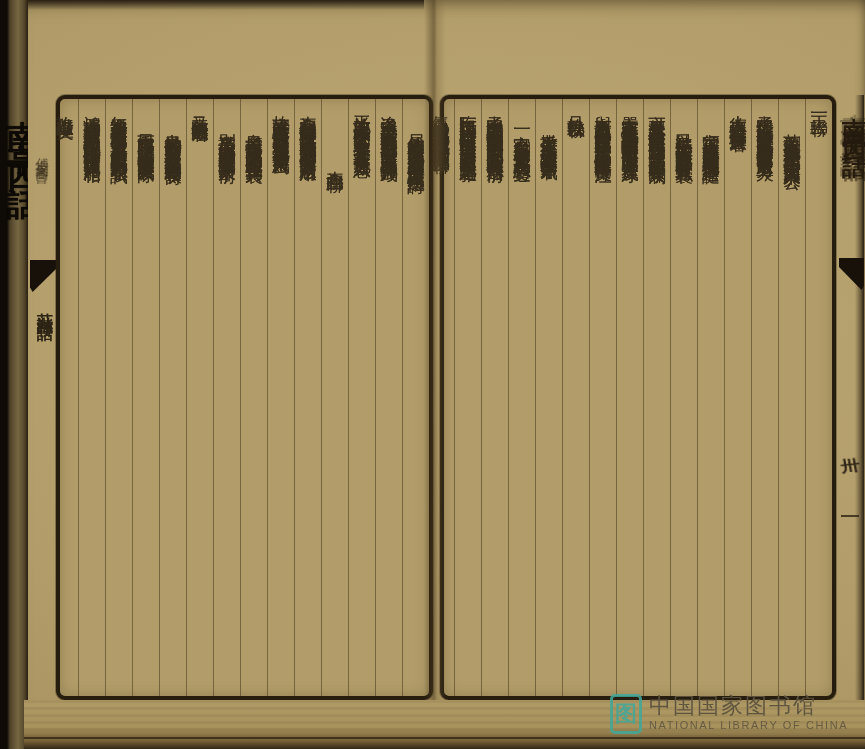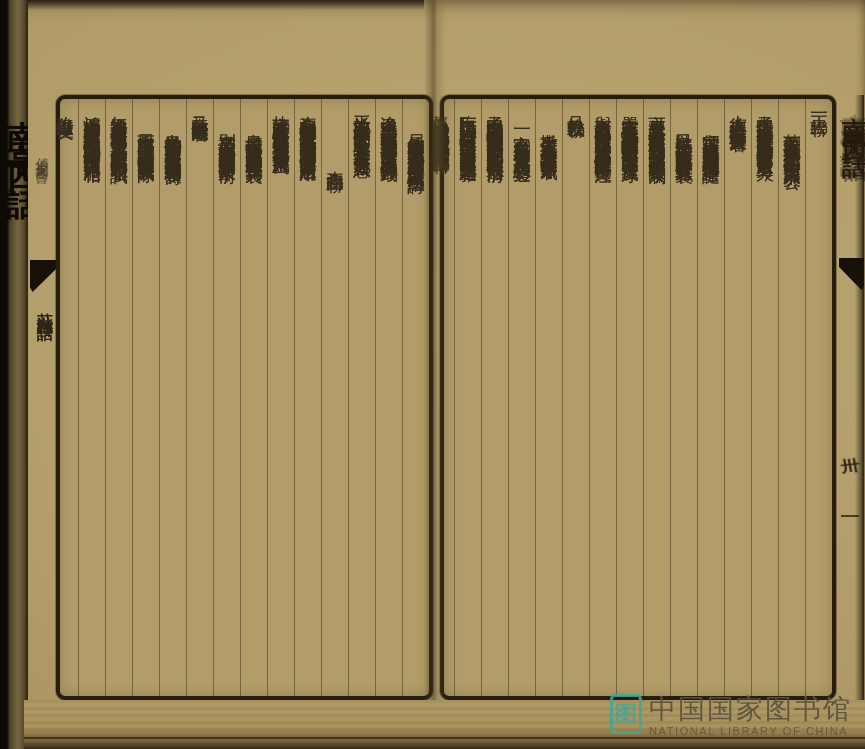--- a/index.html
+++ b/index.html
@@ -92,21 +92,21 @@
   .page-mark-line{position:absolute;left:2px;top:420px;width:18px;height:2px;background:rgba(45,34,17,.8);}
   
   .watermark{position:absolute;left:610px;top:691px;width:252px;height:50px;display:flex;align-items:flex-start;}
   .wm-logo{
     width:32px;height:40px;margin-top:3px;box-sizing:border-box;
     border:3px solid #40a89a;border-radius:5px;
     display:flex;align-items:center;justify-content:center;
     color:#40a89a;font-weight:bold;font-size:22px;opacity:.85;
   }
   .wm-text{margin-left:7px;}
-  .wm-cn{font-size:27px;letter-spacing:2px;color:rgba(92,82,62,.95);font-family:Liberation Serif, serif;}
+  .wm-cn{font-size:22px;letter-spacing:2px;color:rgba(92,82,62,.95);font-family:Liberation Serif, serif;}
   .wm-en{font-size:11px;letter-spacing:1.6px;color:rgba(92,82,62,.85);font-family:"Liberation Sans",sans-serif;margin-top:-2px;}
 </style>
 </head>
 <body>
 
 <div class="stage">
 
   <div class="paper"></div>
   <div class="topshadow"></div>
 

